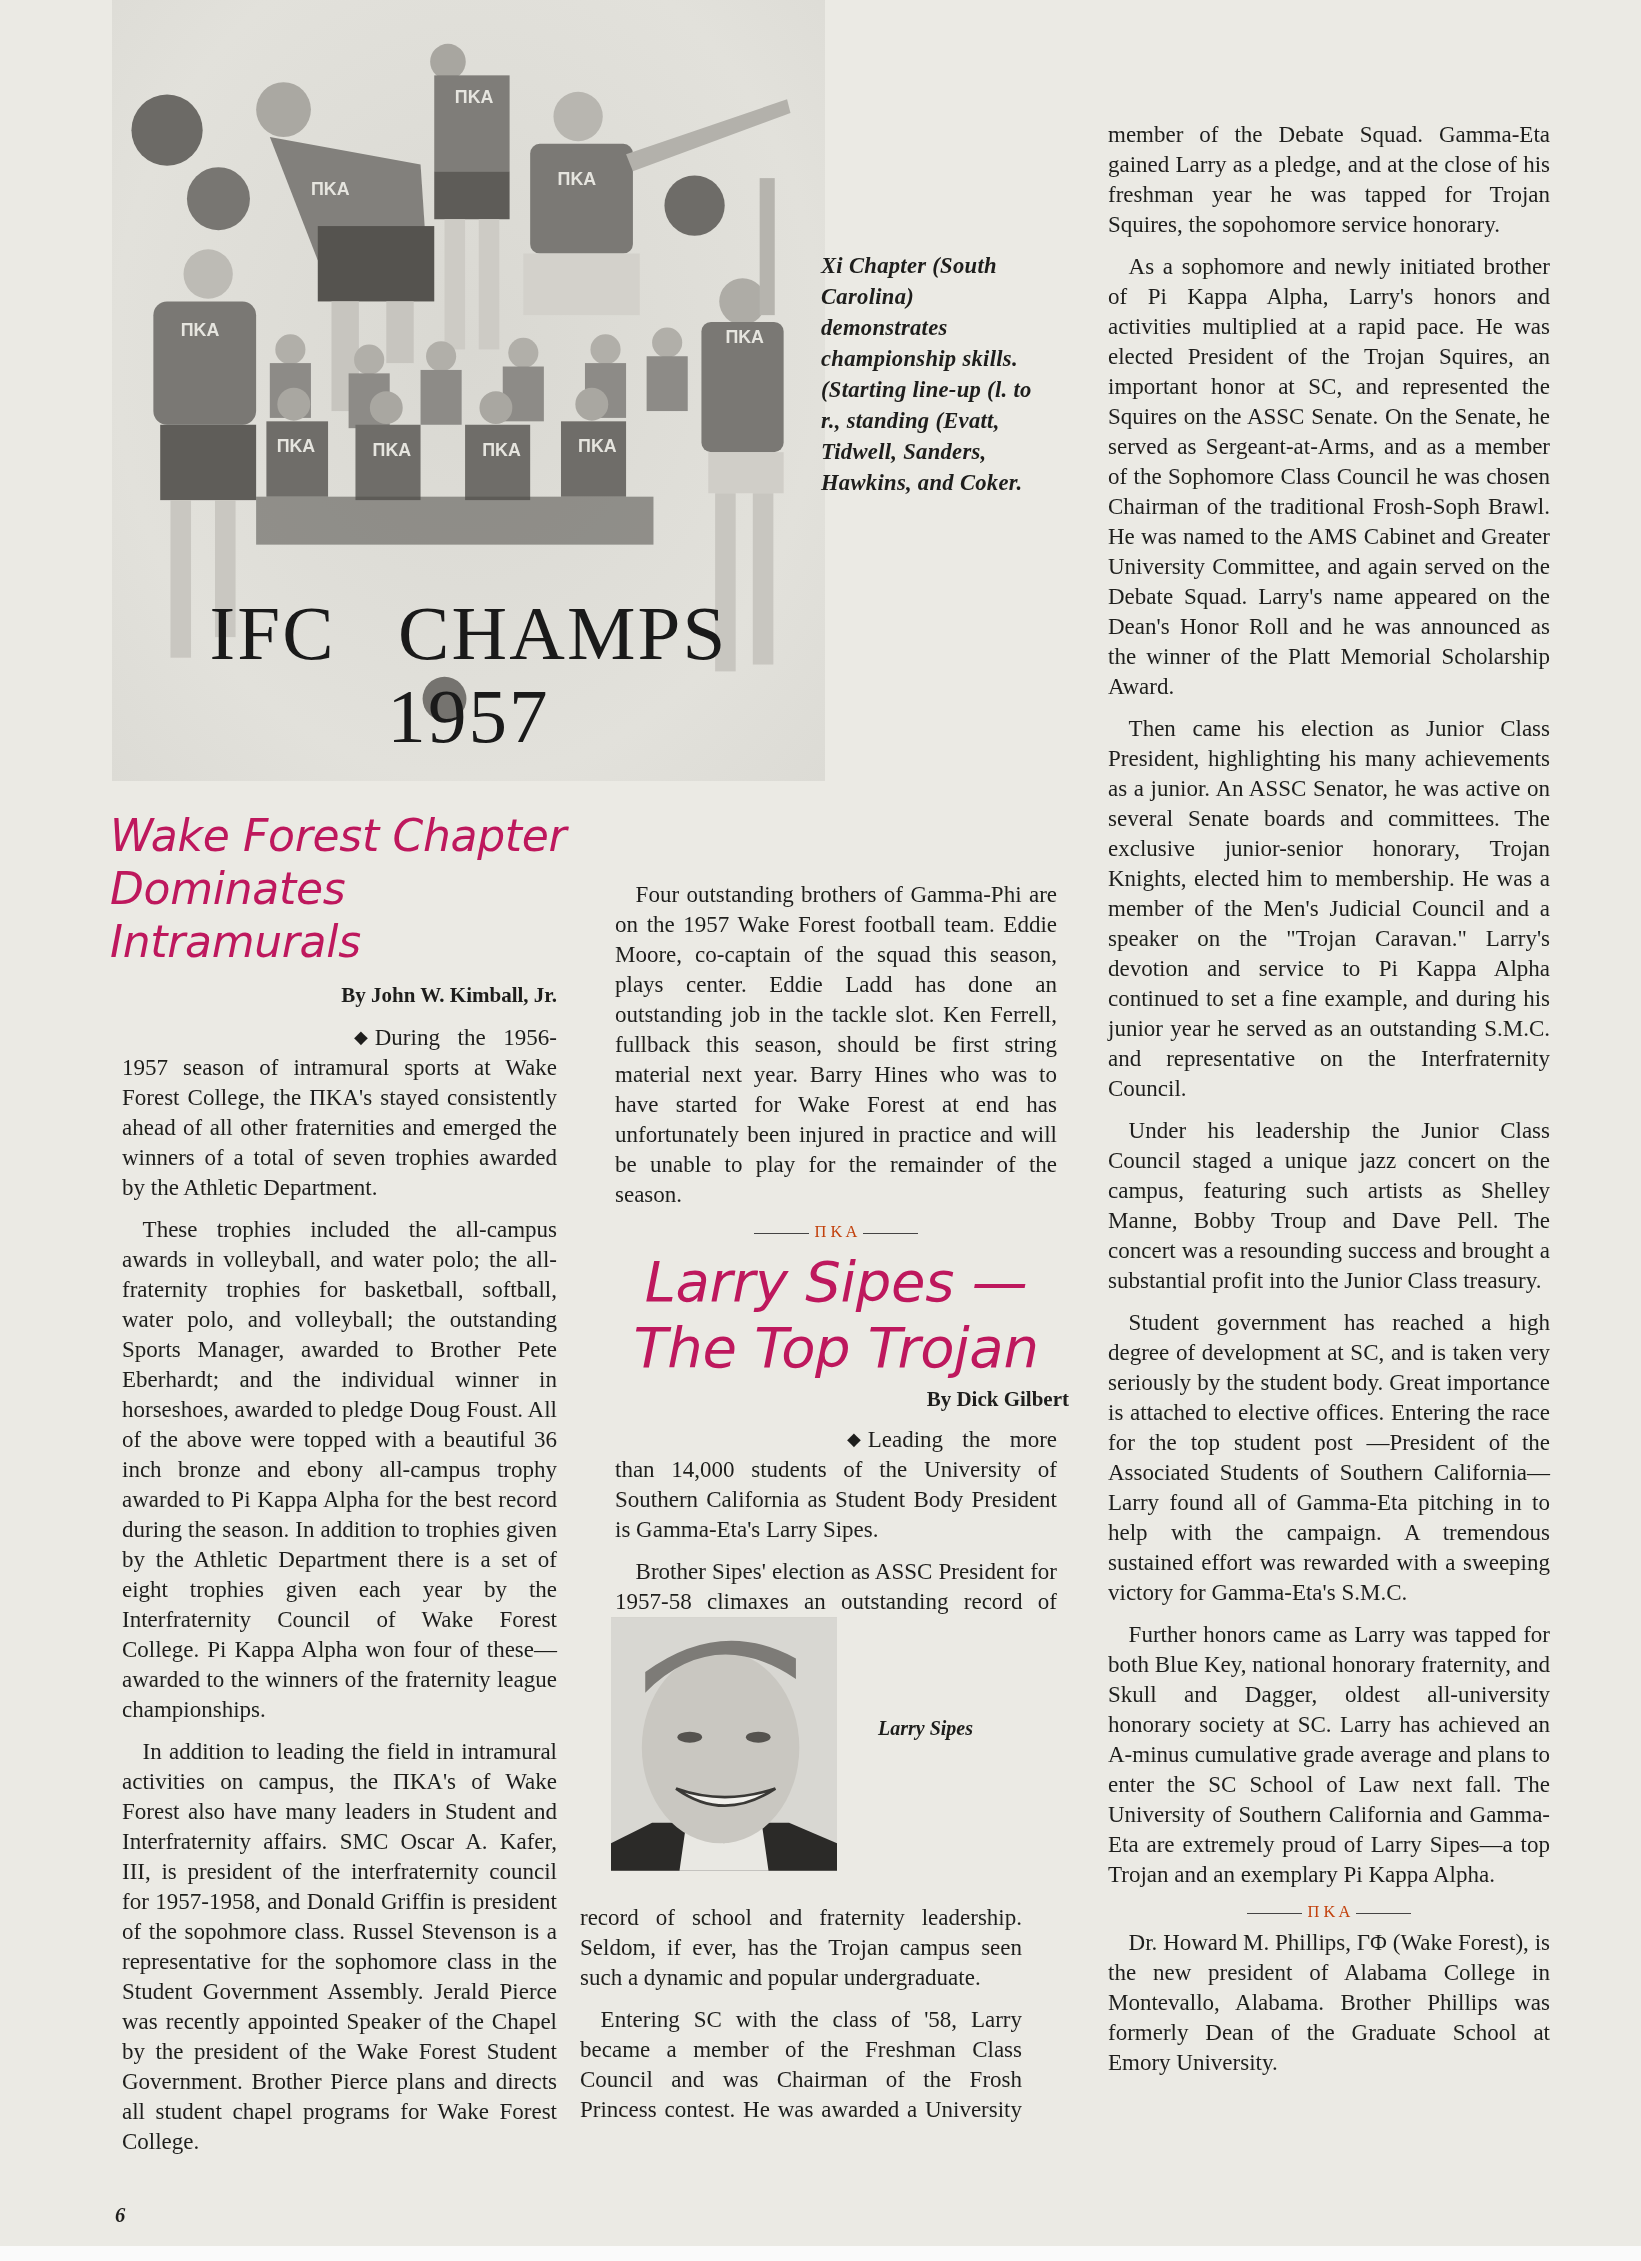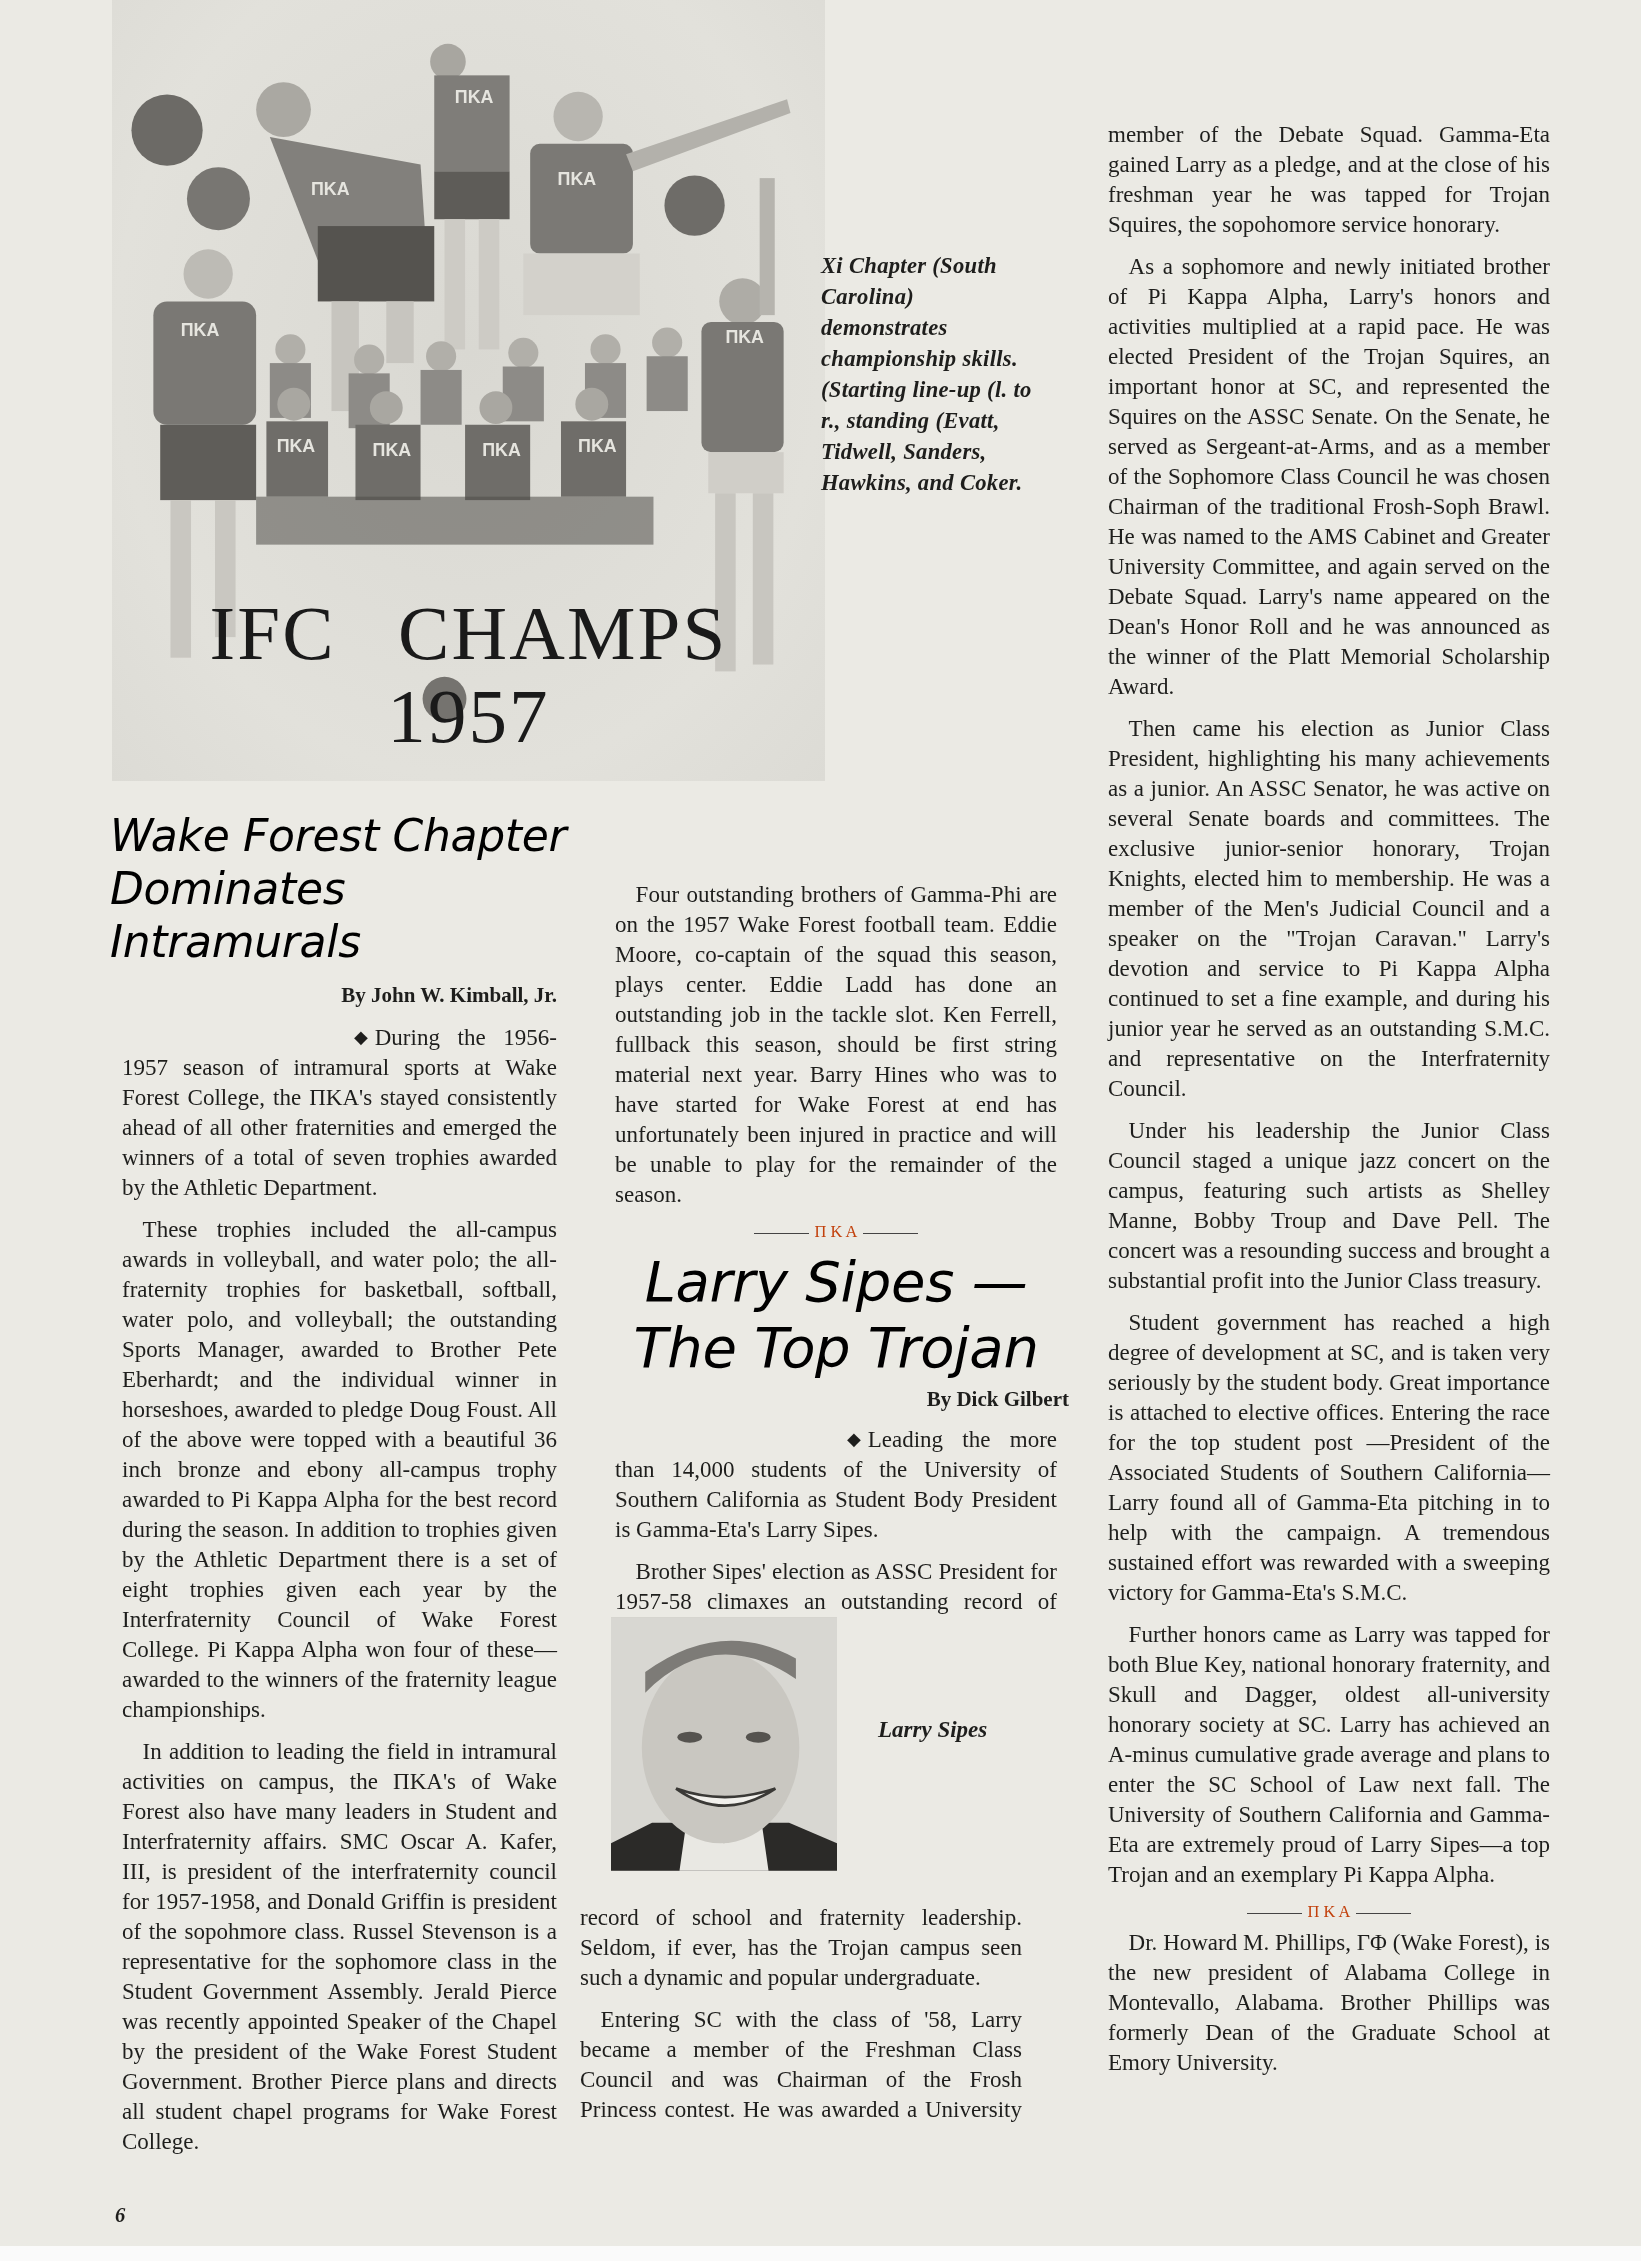--- a/index.html
+++ b/index.html
@@ -32,34 +32,34 @@
   .col1 { left: 110px; top: 809px; width: 459px; }
   .col2 { left: 603px; top: 809px; width: 466px; }
   .col2b { left: 568px; top: 1891px; width: 466px; }
   .col3 { left: 1096px; top: 108px; width: 466px; }
   .col p { margin: 12px; text-indent: 20.6px; }
   .col p + p { margin-top: 9.6px; }
   .col p.noindent { text-indent: 0; }
   .headline {
     font-family: "DejaVu Sans", sans-serif; font-style: italic; font-weight: normal;
     font-size: 44px; line-height: 53px; margin: 0; letter-spacing: -0.3px; text-align: left;
-    color: #000000;
+    color: #be185d;
   }
   .byline { text-align: right; font-weight: bold; font-size: 21px; margin: 18px 0 18px 0; text-indent: 0; }
   .diamond { display: inline-block; font-size: 18px; vertical-align: 2.1px; margin-right: 6.9px; }
   .lead { text-indent: 116px !important; }
   .sep { text-align: center; font-size: 16.4px; line-height: 20.6px; margin: 4.1px 0 5.5px 0; text-indent: 0; color: #c2410c; }
   .sep .rule { display: inline-block; width: 55px; border-top: 1.4px solid #444; vertical-align: middle; margin: 0 5.5px; }
   .portrait {
     position: absolute; left: 611px; top: 1617px; width: 226px; height: 254px;
     background: #cfcfcb; overflow: hidden;
   }
   .portrait-caption {
     position: absolute; left: 878px; top: 1717px;
-    font-weight: bold; font-style: italic; font-size: 23px;
+    font-weight: bold; font-style: italic; font-size: 20px;
   }
   .page-number {
     position: absolute; left: 115px; top: 2204px;
     font-style: italic; font-weight: bold; font-size: 20.6px;
   }
   .spacer-line { height: 29.5px; }
 </style>
 </head>
 <body>
 

